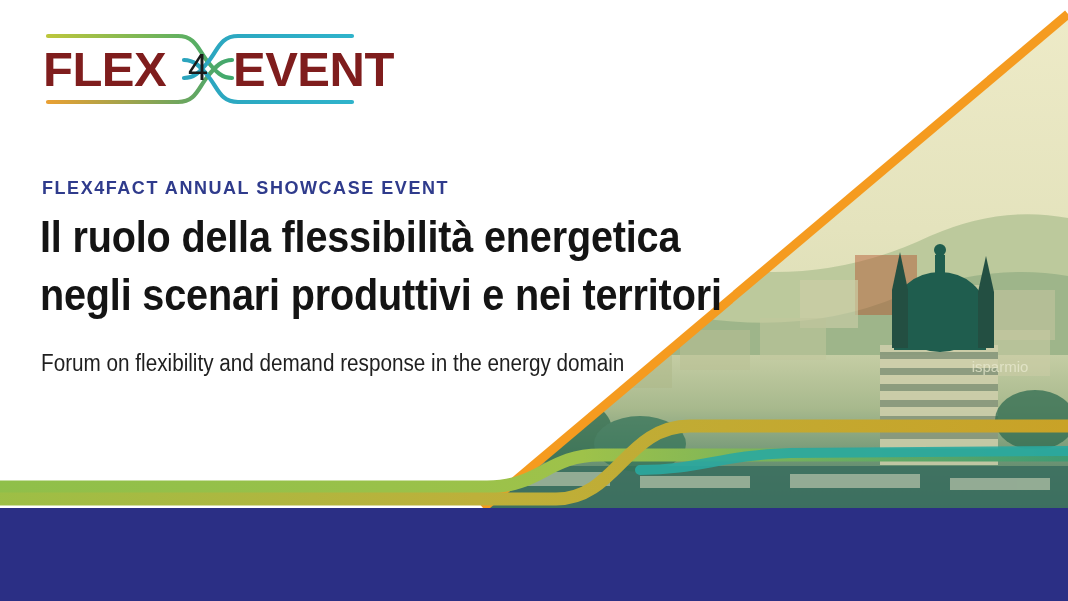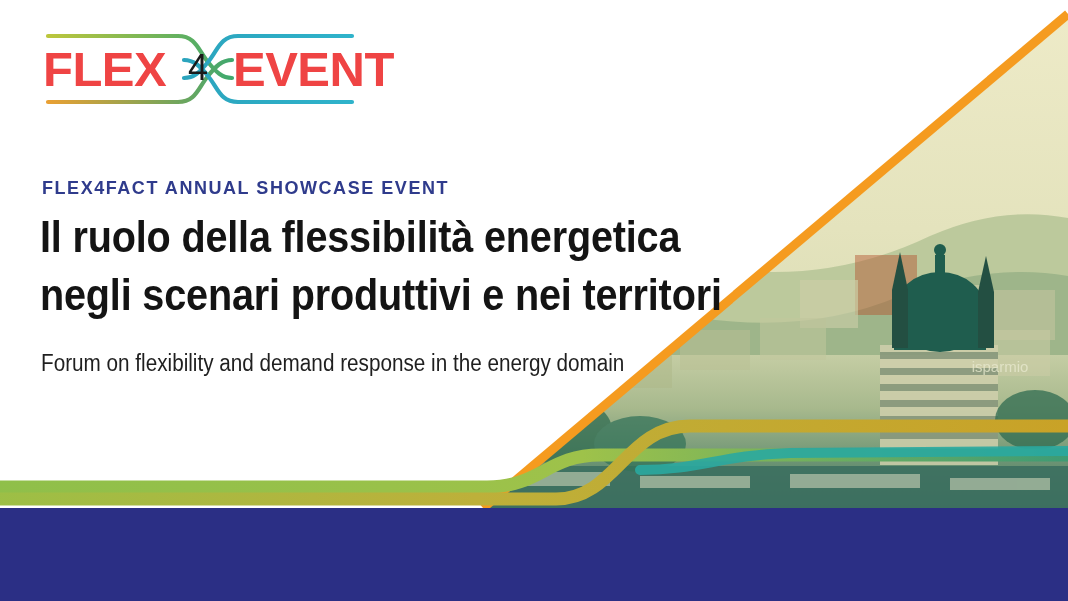--- a/index.html
+++ b/index.html
@@ -28,21 +28,21 @@
     position:absolute;
     left:40px; top:28px;
     width:318px; height:82px;
   }
   .logo-text {
     position:absolute;
     font-family:"Liberation Sans", sans-serif;
     font-weight:bold;
     font-size:49px;
     letter-spacing:-0.5px;
-    color:#ef4444;
+    color:#7f1d1d;
     line-height:82px;
   }
   #logo-flex { left:3px; top:0; }
   #logo-fact { left:193px; top:0; }
   #logo-four {
     position:absolute;
     left:148px; top:20px;
     font-family:"Liberation Sans", sans-serif;
     font-size:36px;
     font-weight:400;

